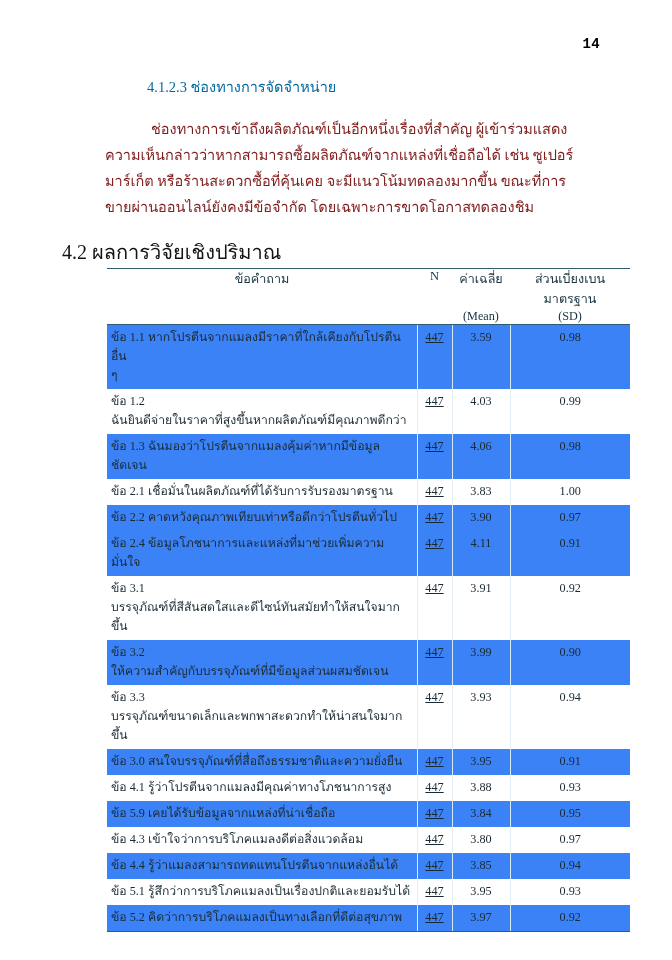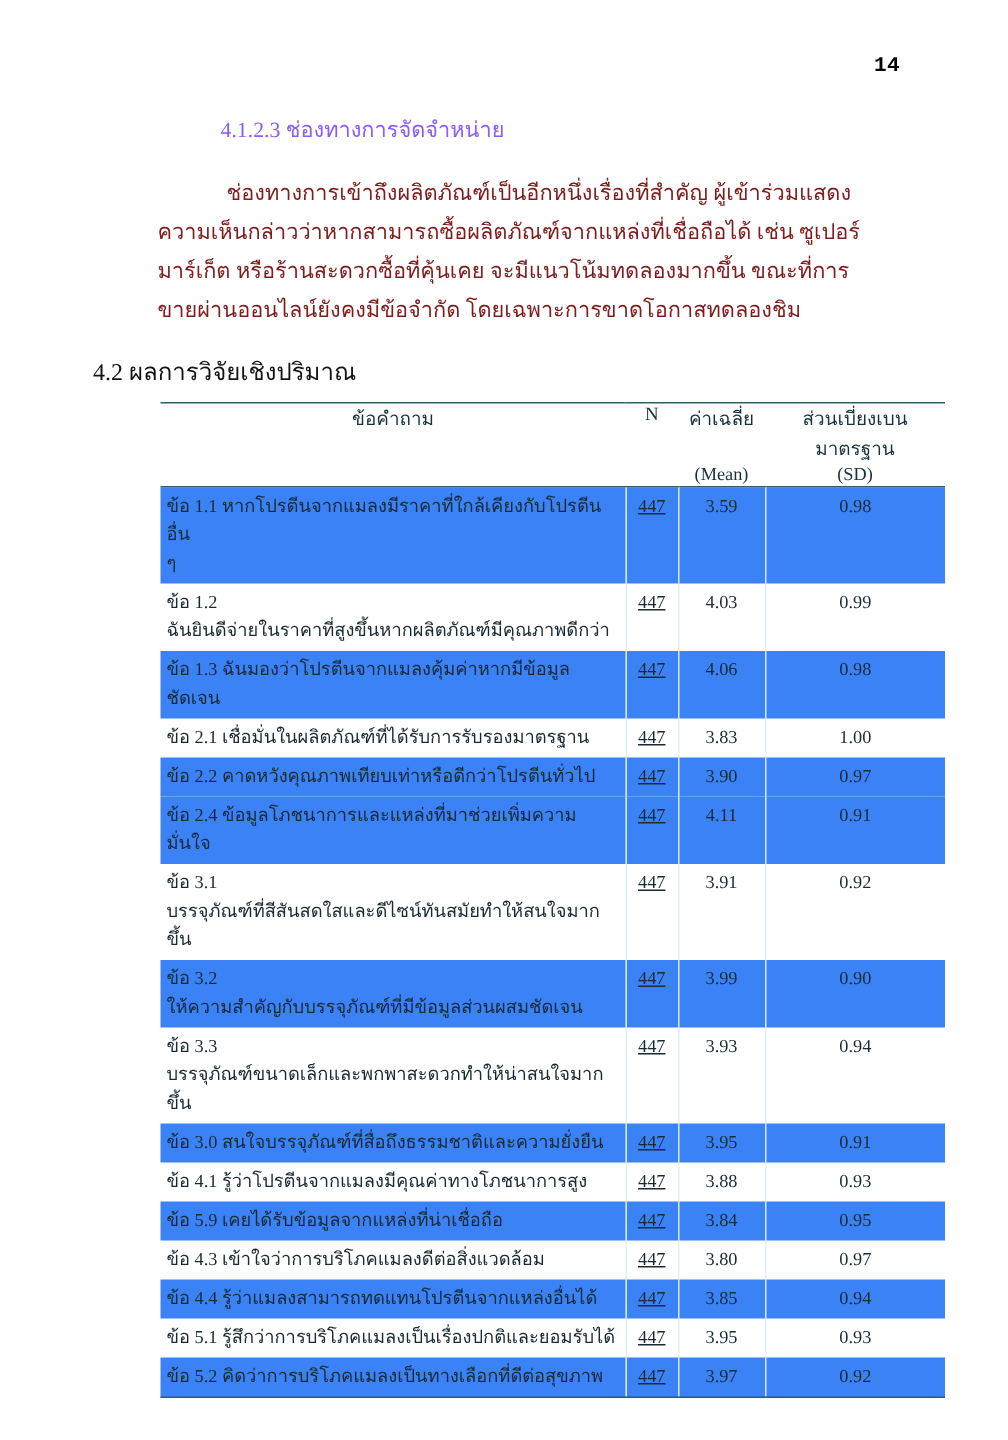--- a/index.html
+++ b/index.html
@@ -40,37 +40,37 @@
     left: 0;
     right: 0;
     top: 78px;
   }
 
   .subheading {
     margin: 0 0 18px 42px;
     padding-left: 105px;
     font-size: 14.5px;
     line-height: 1.35;
-    color: #8b5cf6;
+    color: #0369a1;
   }
 
   .para {
     margin: 0 0 4px 0;
     padding: 0 82px 0 105px;
     font-size: 14.5px;
     line-height: 26px;
     text-align: left;
     text-indent: 46px;
     color: #7f1d1d;
   }
 
   .section-heading {
     margin: 18px 0 0 0;
     padding-left: 62px;
-    font-size: 16px;
+    font-size: 20px;
     line-height: 1.4;
     color: #141414;
   }
 
   
   .table-wrap {
     position: absolute;
     left: 107px;
     top: 268px;
     width: 523px;

